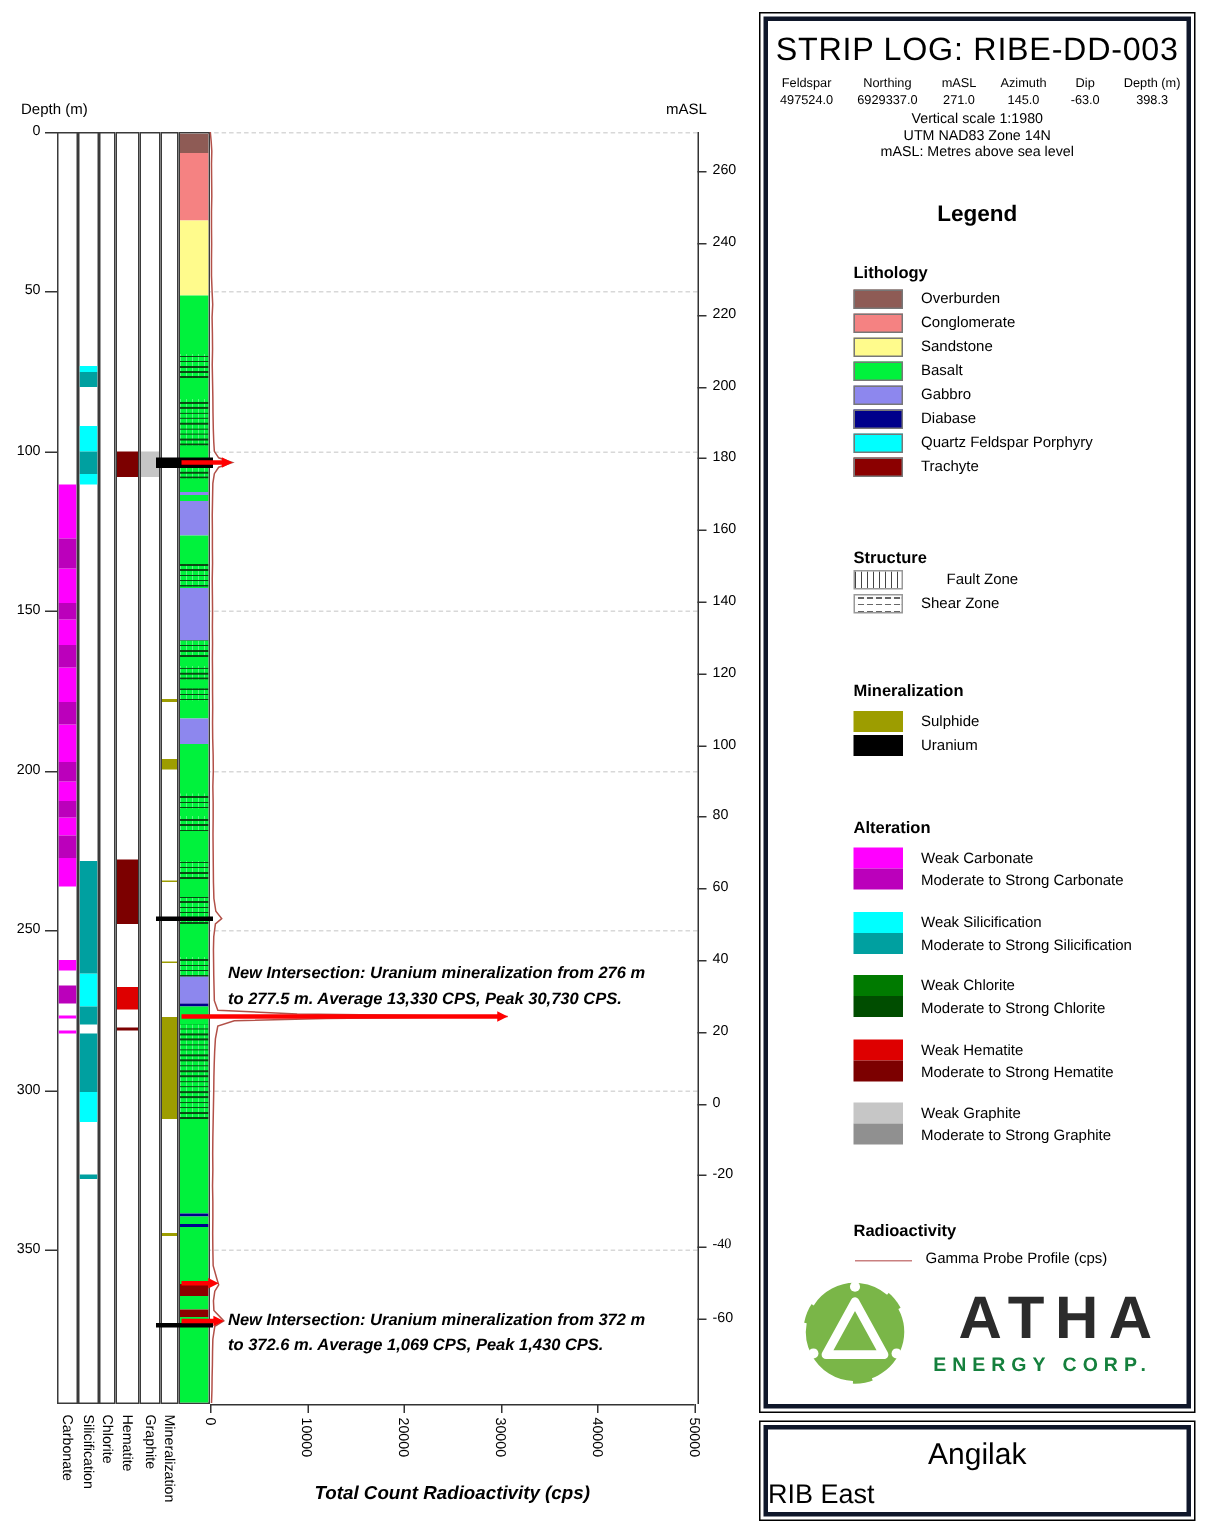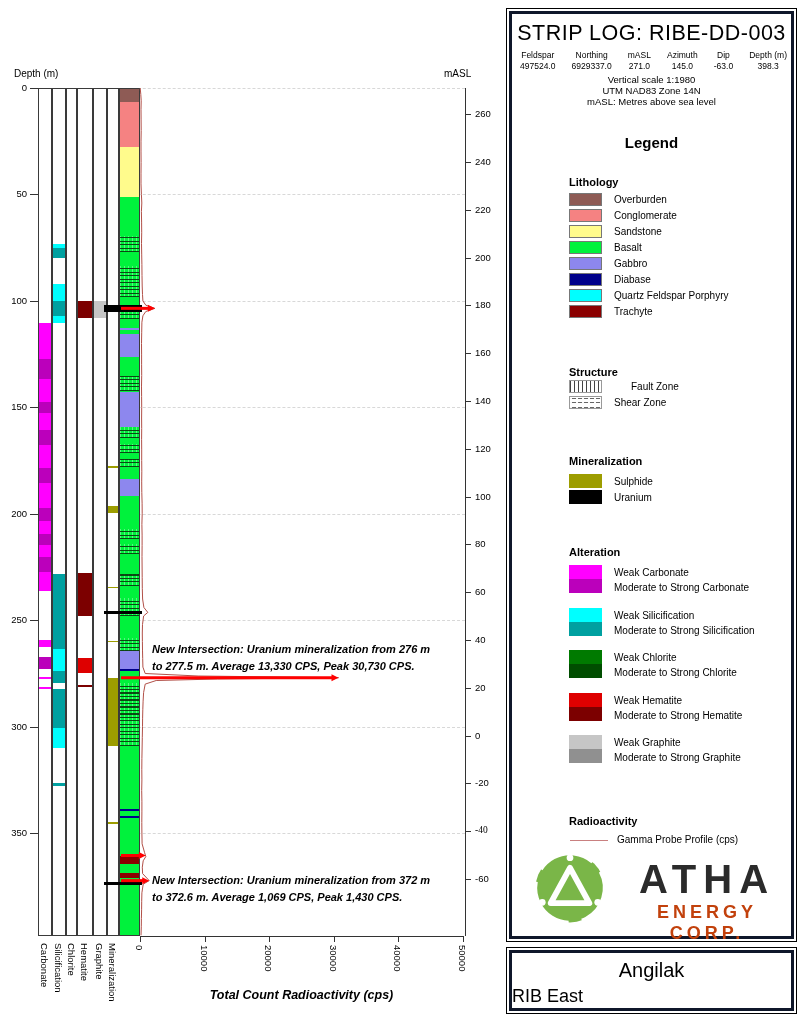--- a/index.html
+++ b/index.html
@@ -327,21 +327,21 @@
 
       <svg class="abs" style="left:16px;top:832px;" width="84" height="84" viewBox="0 0 100 100">
         <circle cx="50" cy="50" r="41" fill="#7ab648"></circle>
         <circle cx="50" cy="50" r="41" fill="none" stroke="#ffffff" stroke-width="4" stroke-dasharray="70 16" transform="rotate(-28 50 50)"></circle>
         <polygon points="50,26 73,68 27,68" fill="none" stroke="#ffffff" stroke-width="7" stroke-linejoin="round"></polygon>
         <circle cx="50" cy="14" r="4" fill="#ffffff"></circle>
         <circle cx="17" cy="67" r="4" fill="#ffffff"></circle>
         <circle cx="83" cy="67" r="4" fill="#ffffff"></circle>
       </svg>
       <div class="abs" style="left:110px;top:843px;width:170px;text-align:center;font-size:40px;font-weight:bold;letter-spacing:7px;color:#2b2b2b;">ATHA</div>
-      <div class="abs" style="left:110px;top:888px;width:170px;text-align:center;font-size:18px;letter-spacing:4px;color:#c2410c;font-weight:bold;">ENERGY CORP.</div>
+      <div class="abs" style="left:98px;top:888px;width:170px;text-align:center;font-size:13px;letter-spacing:4px;color:#15803d;font-weight:bold;">ENERGY CORP.</div>
     </div>
   </div>
 
   <div class="panel" style="left:506px;top:947px;width:289px;height:65px;">
     <div class="panel-inner">
       <div class="abs" style="left:0;top:6px;width:100%;text-align:center;font-size:20px;">Angilak</div>
       <div class="abs" style="left:0;top:33px;width:100%;text-align:left;font-size:18px;">RIB East</div>
     </div>
   </div>
 </div>

